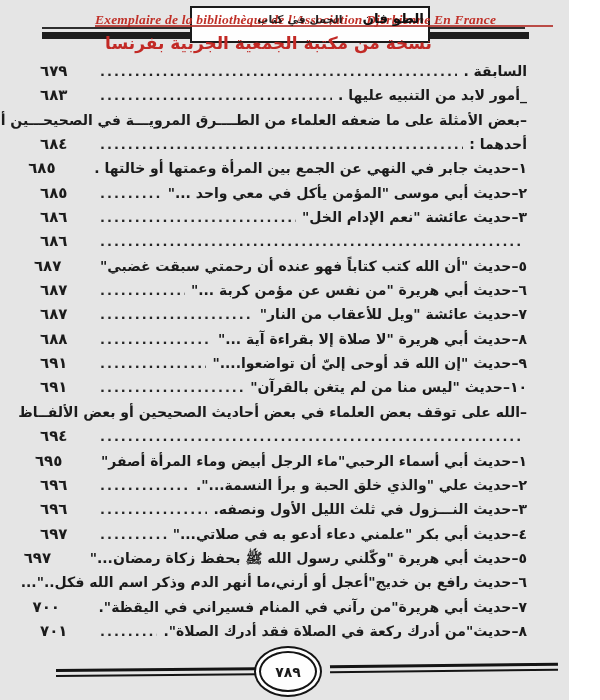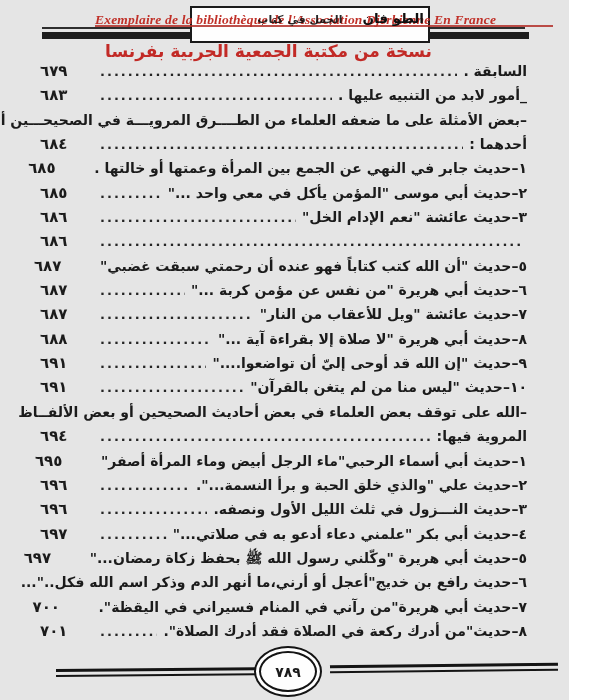--- a/index.html
+++ b/index.html
@@ -17,21 +17,21 @@
   .hdr-french{position:absolute;left:95px;top:12px;width:462px;z-index:3;
               font-family:"Liberation Serif",serif;font-style:italic;font-weight:bold;
               font-size:13.5px;color:#c03028;white-space:nowrap;letter-spacing:.2px;}
   .hdr-french-line{position:absolute;left:95px;top:25px;width:458px;height:2px;background:#b3302a;
                    opacity:.85;z-index:3;}
   .stamp-ar{position:absolute;left:196px;top:8px;width:228px;direction:rtl;text-align:right;
             white-space:nowrap;z-index:4;color:#101010;}
   .stamp-ar .big{font-size:13.5px;font-weight:bold;}
   .stamp-ar .small{font-size:11px;font-weight:bold;margin-right:15px;opacity:.9;}
   .hdr-red-ar{position:absolute;left:188px;top:33px;width:244px;z-index:5;direction:rtl;
-              text-align:center;font-size:17px;font-weight:bold;color:#c22a26;white-space:nowrap;margin-top:8px;}
+              text-align:center;font-size:17px;font-weight:bold;color:#c22a26;white-space:nowrap;}
 
   
   .toc{position:absolute;top:59px;left:40px;right:42px;z-index:0;}
   .row{display:flex;direction:rtl;align-items:baseline;height:24.35px;line-height:24.35px;
        font-weight:bold;font-size:14px;white-space:nowrap;}
   .entry-text{flex:0 0 auto;}
   .leader{flex:1 1 auto;overflow:hidden;white-space:nowrap;font-size:13px;letter-spacing:2px;
           margin:0 6px;direction:ltr;text-align:left;color:#242424;}
   .page-num{flex:0 0 54px;font-size:15px;direction:ltr;letter-spacing:1px;}
   .row.full{justify-content:flex-start;}
@@ -129,21 +129,20 @@
       </div>
       <div class="row">
         <span class="entry-text">١٠–حديث "ليس منا من لم يتغن بالقرآن"</span>
         <span class="leader">..........................................................................................................................................................................</span>
         <span class="page-num">٦٩١</span>
       </div>
       <div class="row full">
         <span class="entry-text">–الله على توقف بعض العلماء في بعض أحاديث الصحيحين أو بعض الألفــاظ</span>
       </div>
       <div class="row">
-        <span class="entry-text">المروية فيها:</span>
         <span class="leader">..........................................................................................................................................................................</span>
         <span class="page-num">٦٩٤</span>
       </div>
       <div class="row">
         <span class="entry-text">١–حديث أبي أسماء الرحبي"ماء الرجل أبيض وماء المرأة أصفر"</span>
         <span class="leader">..........................................................................................................................................................................</span>
         <span class="page-num">٦٩٥</span>
       </div>
       <div class="row">
         <span class="entry-text">٢–حديث علي "والذي خلق الحبة و برأ النسمة...".</span>

